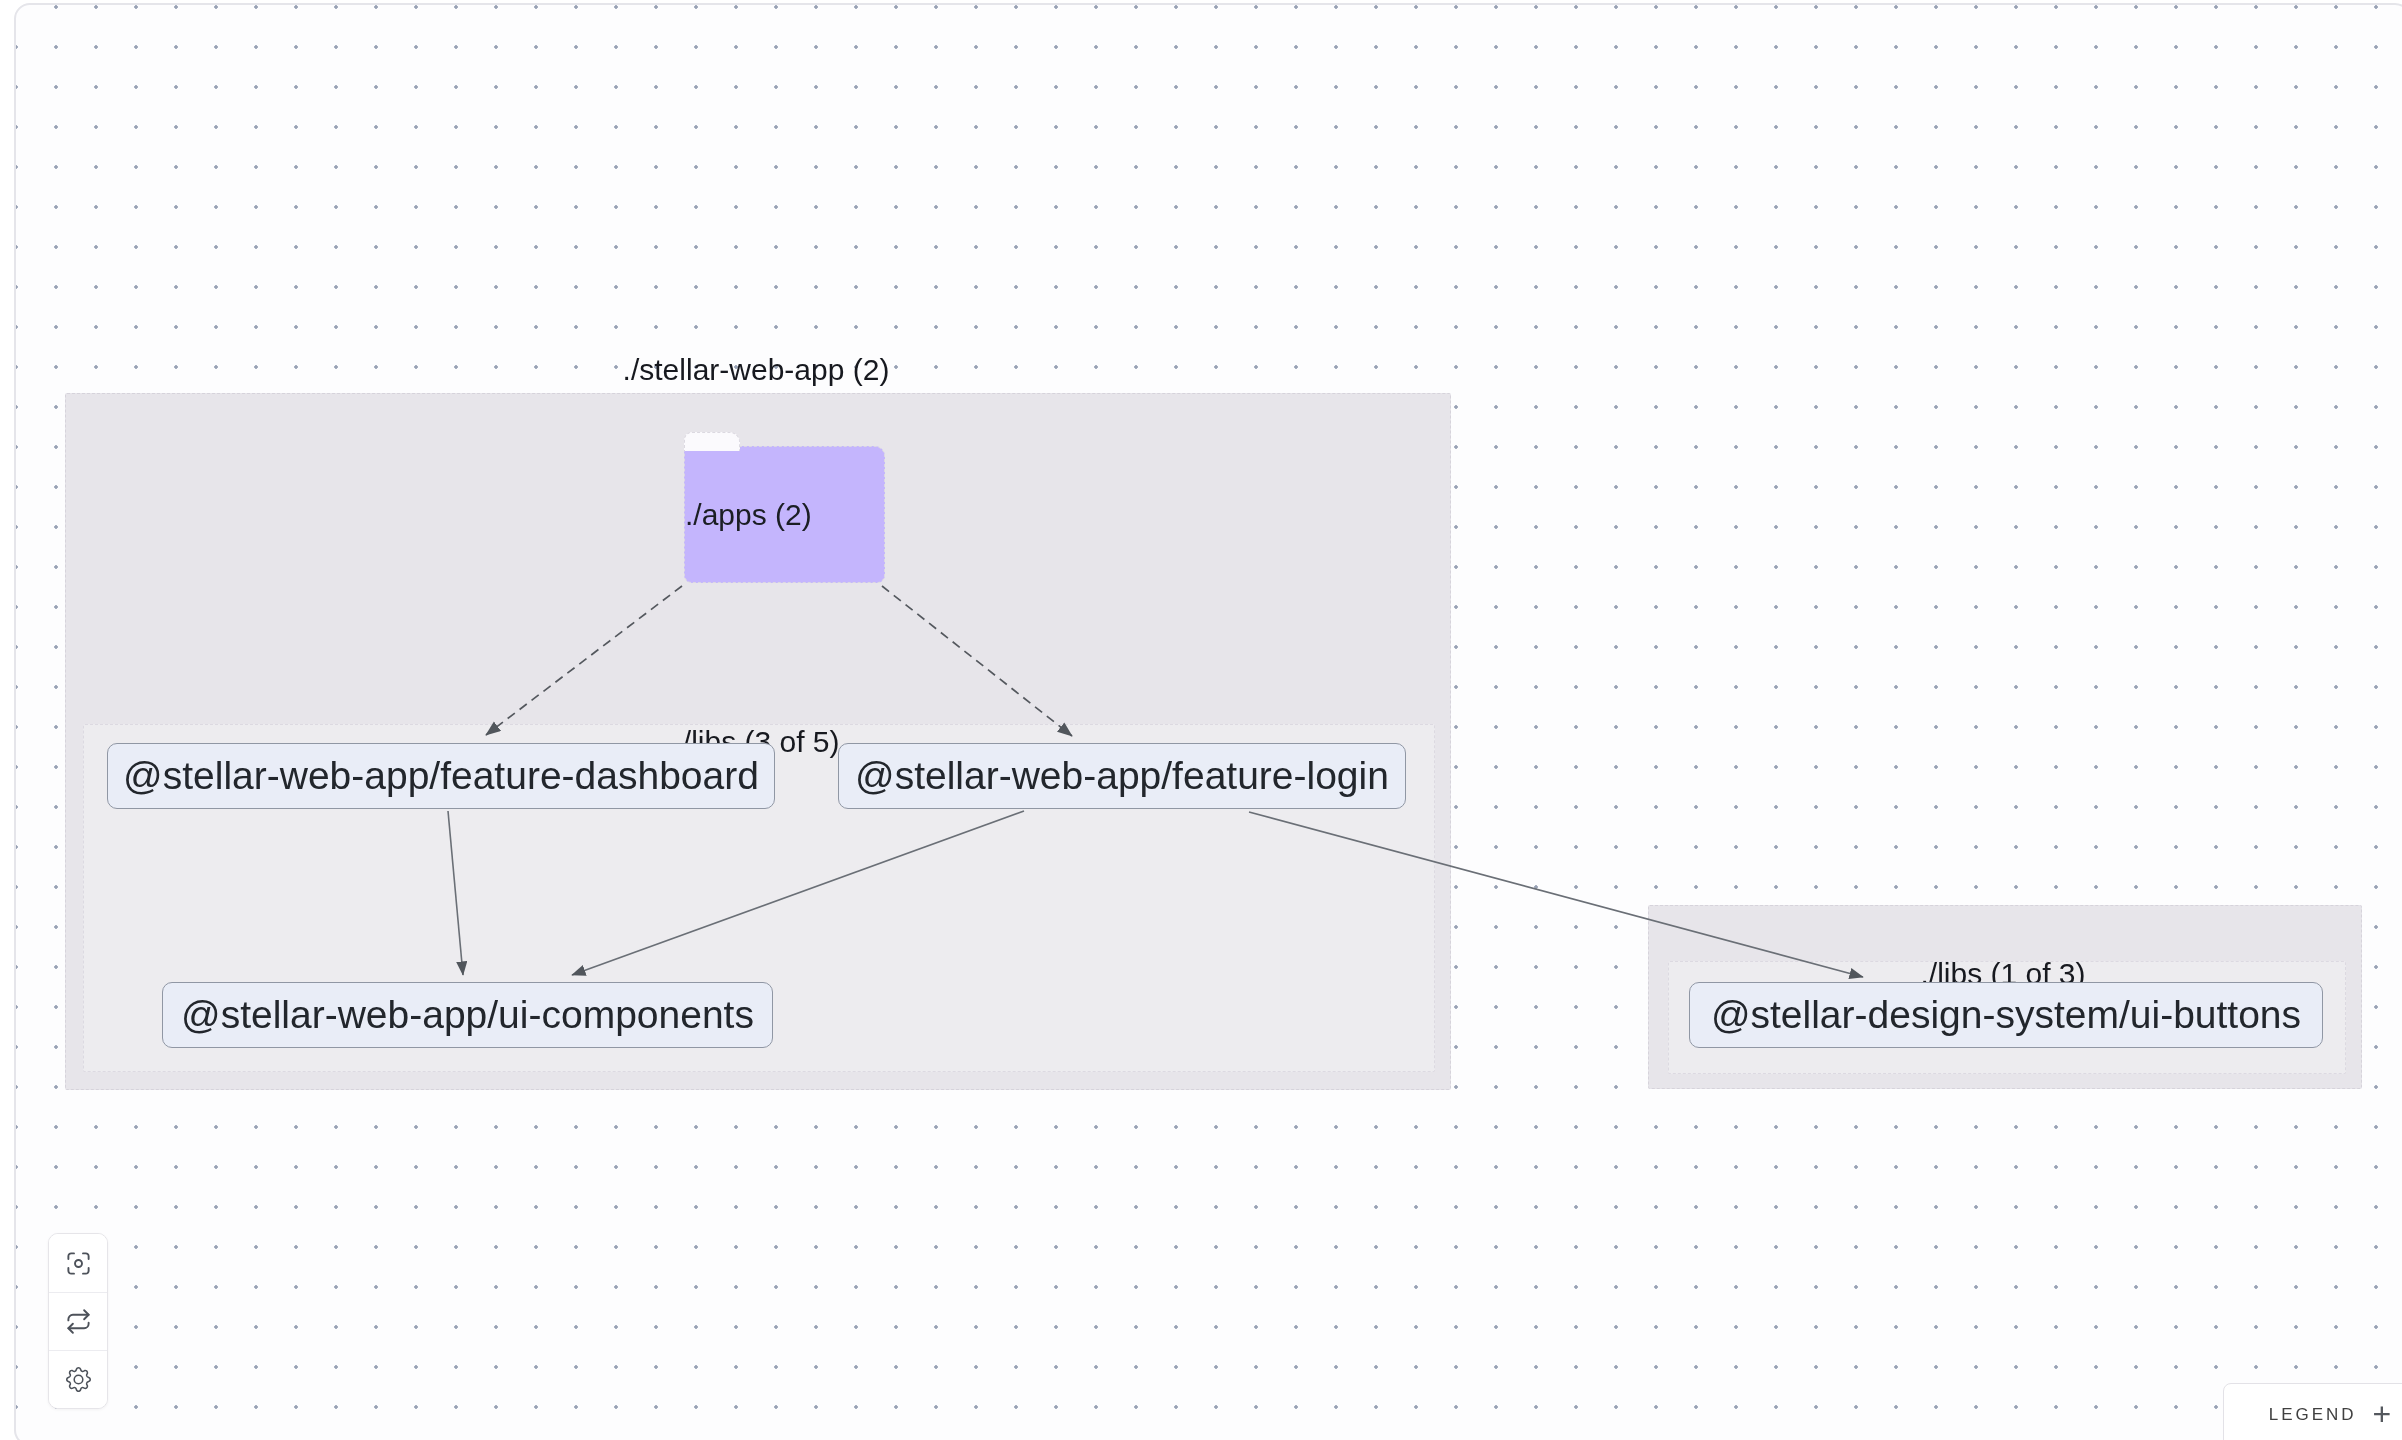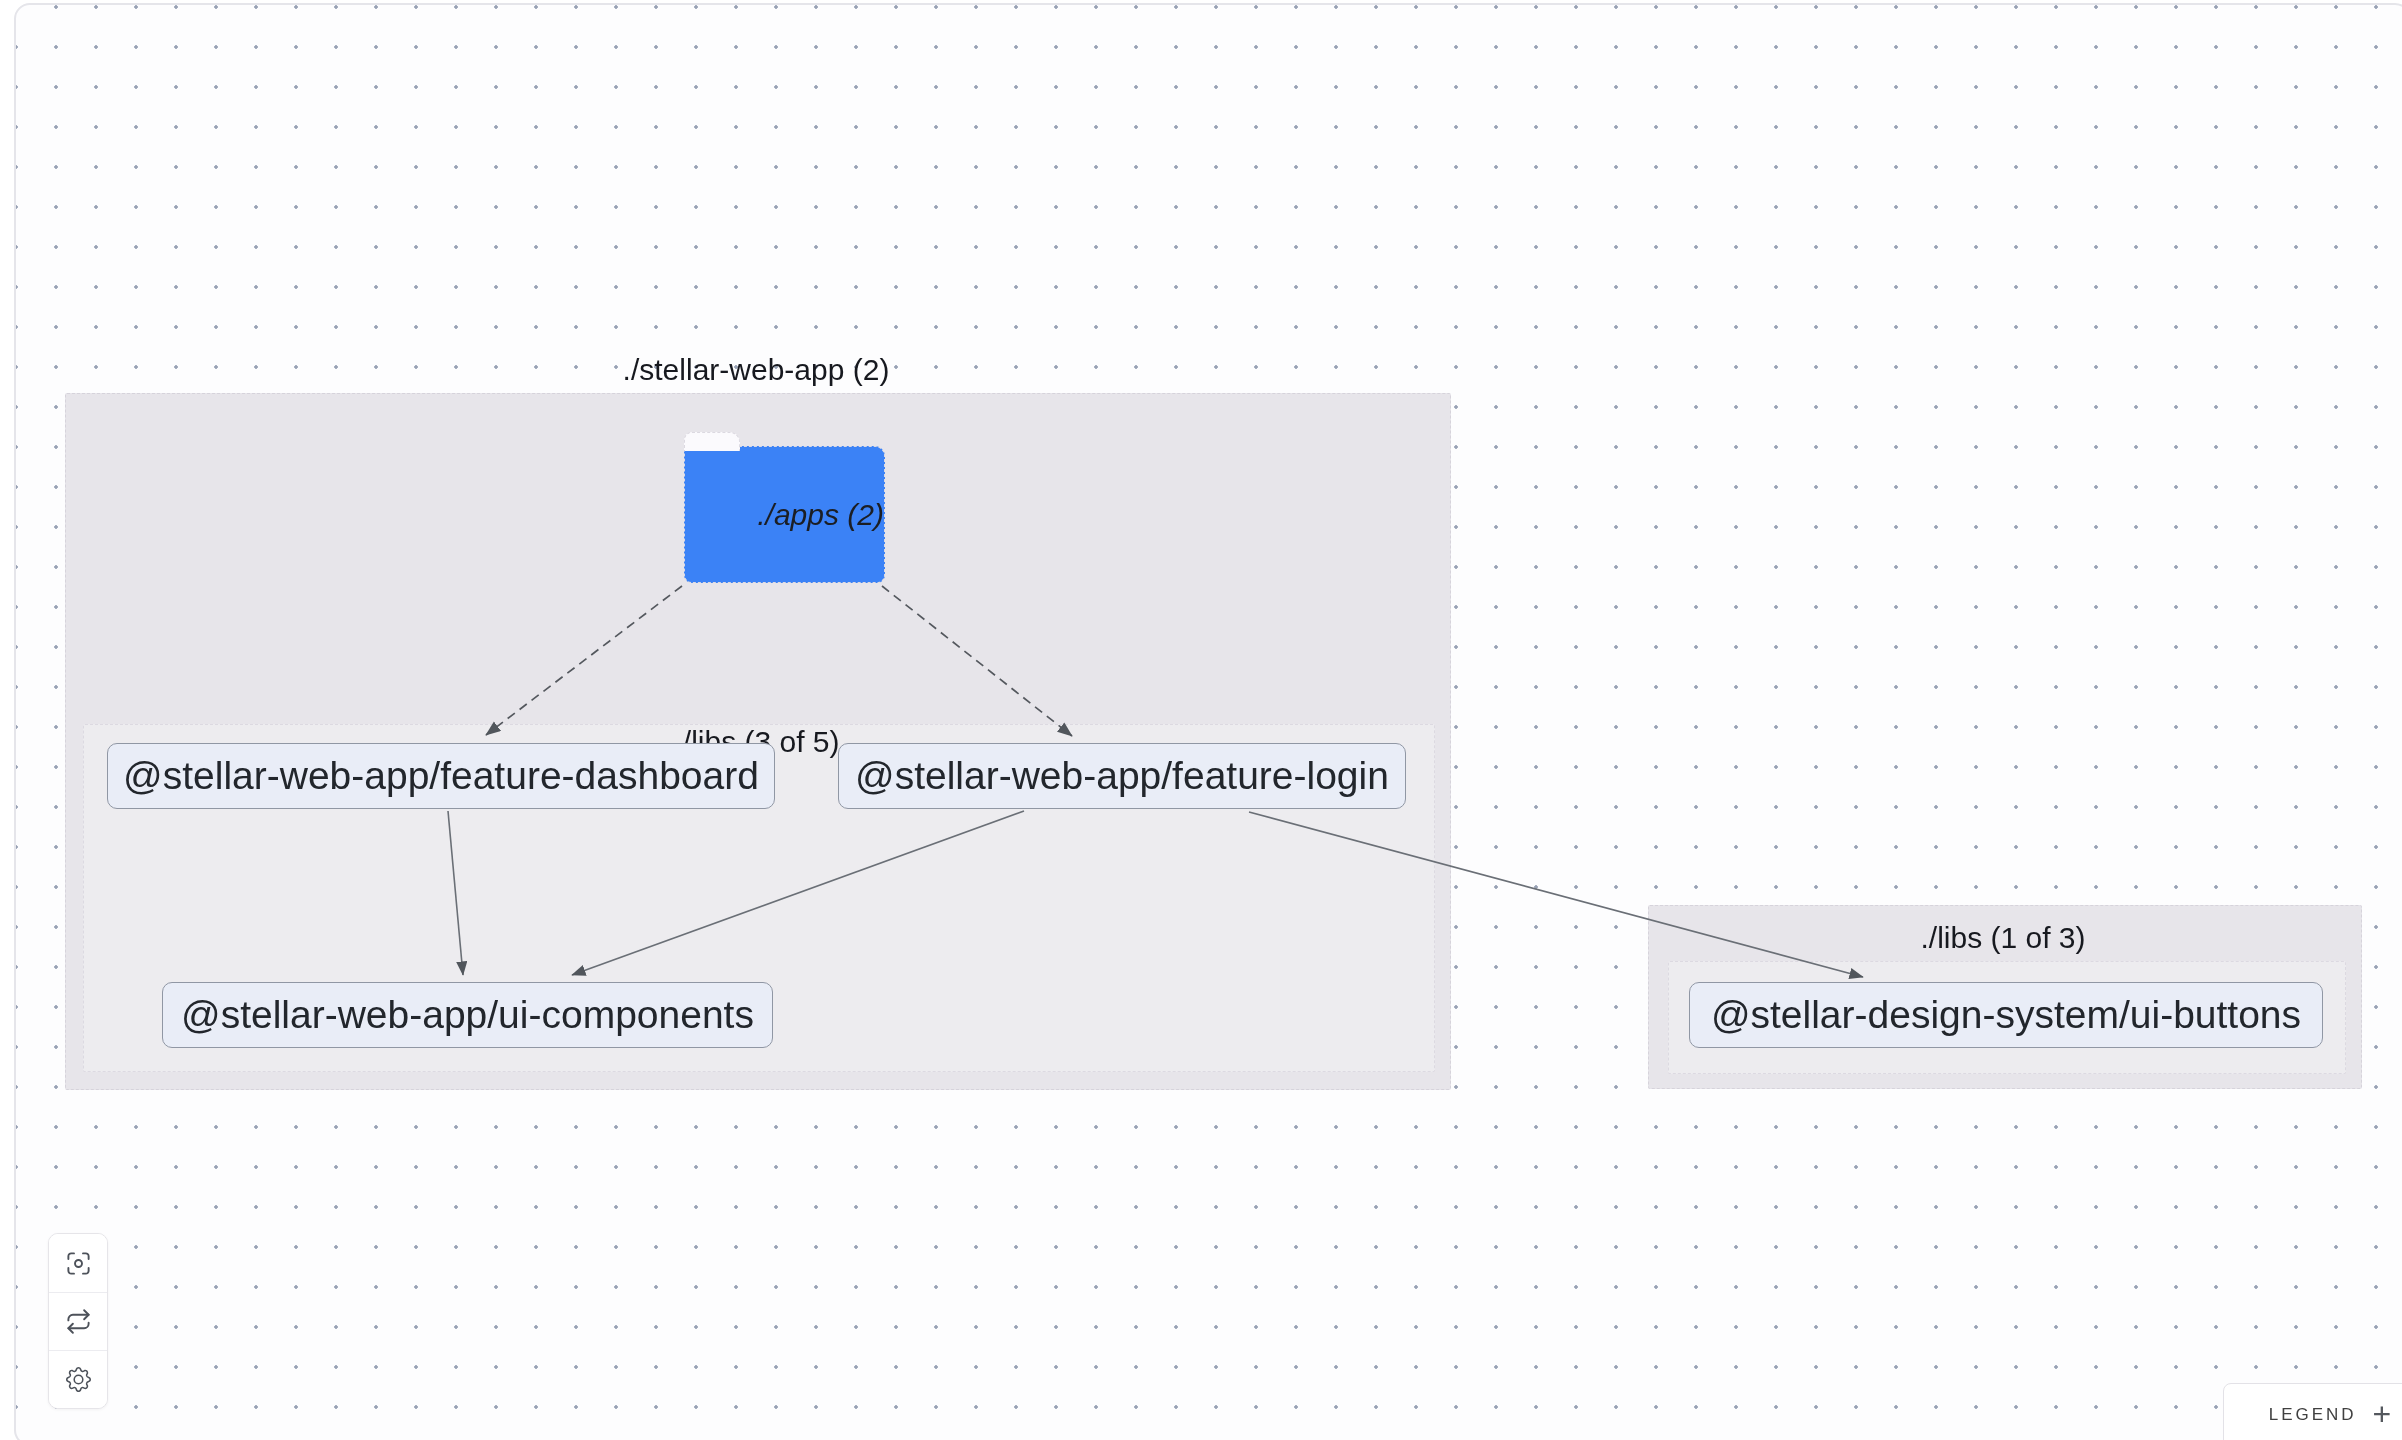--- a/index.html
+++ b/index.html
@@ -42,23 +42,23 @@
 
   
   .folder { position: absolute; left: 672px; top: 432px; width: 201px; height: 151px; }
   .folder-tab {
     position: absolute; left: 0; top: 0; width: 54px; height: 18px;
     background: #fbfafd; border: 1px dashed #dcd9e1; border-bottom: none;
     border-radius: 8px 10px 0 0; z-index: 2;
   }
   .folder-body {
     position: absolute; left: 0; top: 14px; right: 0; bottom: 0;
-    background: #3b82f6; border: 1px dashed #dcd9e1;
+    background: #c4b5fd; border: 1px dashed #dcd9e1;
     border-radius: 0 10px 8px 8px; z-index: 1;
-    display: flex; align-items: center; justify-content: flex-end; font-style: italic;
+    display: flex; align-items: center; justify-content: flex-start;
   }
   .folder-label { font-size: 30px; color: #1b1e24; white-space: nowrap; }
 
   .edges { position: absolute; left: 0; top: 0; pointer-events: none; }
 
   .node {
     position: absolute; height: 66px; box-sizing: border-box;
     background: #e9edf7; border: 1.5px solid #9097a4; border-radius: 10px;
     display: flex; align-items: center; justify-content: center;
   }
@@ -100,21 +100,21 @@
 <div class="viewport">
   <div class="canvas"></div>
 
   <div class="group" style="left:53px; top:393px; width:1384px; height:695px;"></div>
   <div class="subgroup" style="left:71px; top:724px; width:1350px; height:346px;"></div>
   <div class="group" style="left:1636px; top:905px; width:712px; height:182px;"></div>
   <div class="subgroup" style="left:1656px; top:961px; width:676px; height:111px;"></div>
 
   <div class="group-label" style="left:744px; top:352px;">./stellar-web-app (2)</div>
   <div class="group-label" style="left:745px; top:724px;">./libs (3 of 5)</div>
-  <div class="group-label" style="left:1991px; top:920px;">./libs (1 of 3)</div>
+  <div class="group-label" style="left:1991px; top:956px;">./libs (1 of 3)</div>
 
   <div class="folder">
     <div class="folder-tab"></div>
     <div class="folder-body">
       <span class="folder-label">./apps (2)</span>
     </div>
   </div>
 
   <svg class="edges" width="2402" height="1440" viewBox="0 0 2402 1440">
     <defs>

